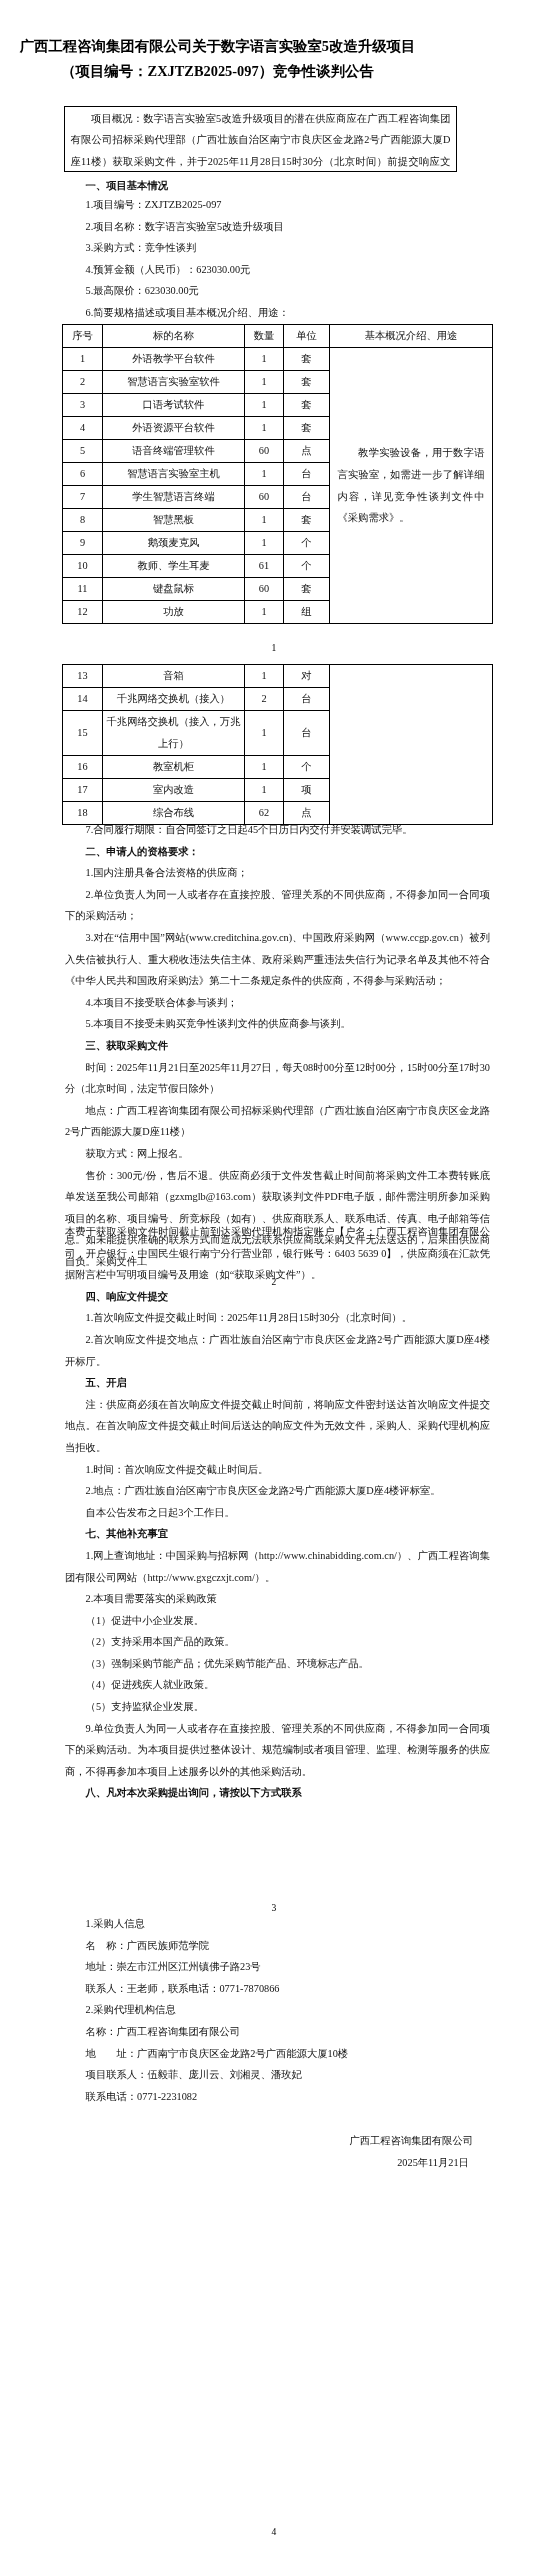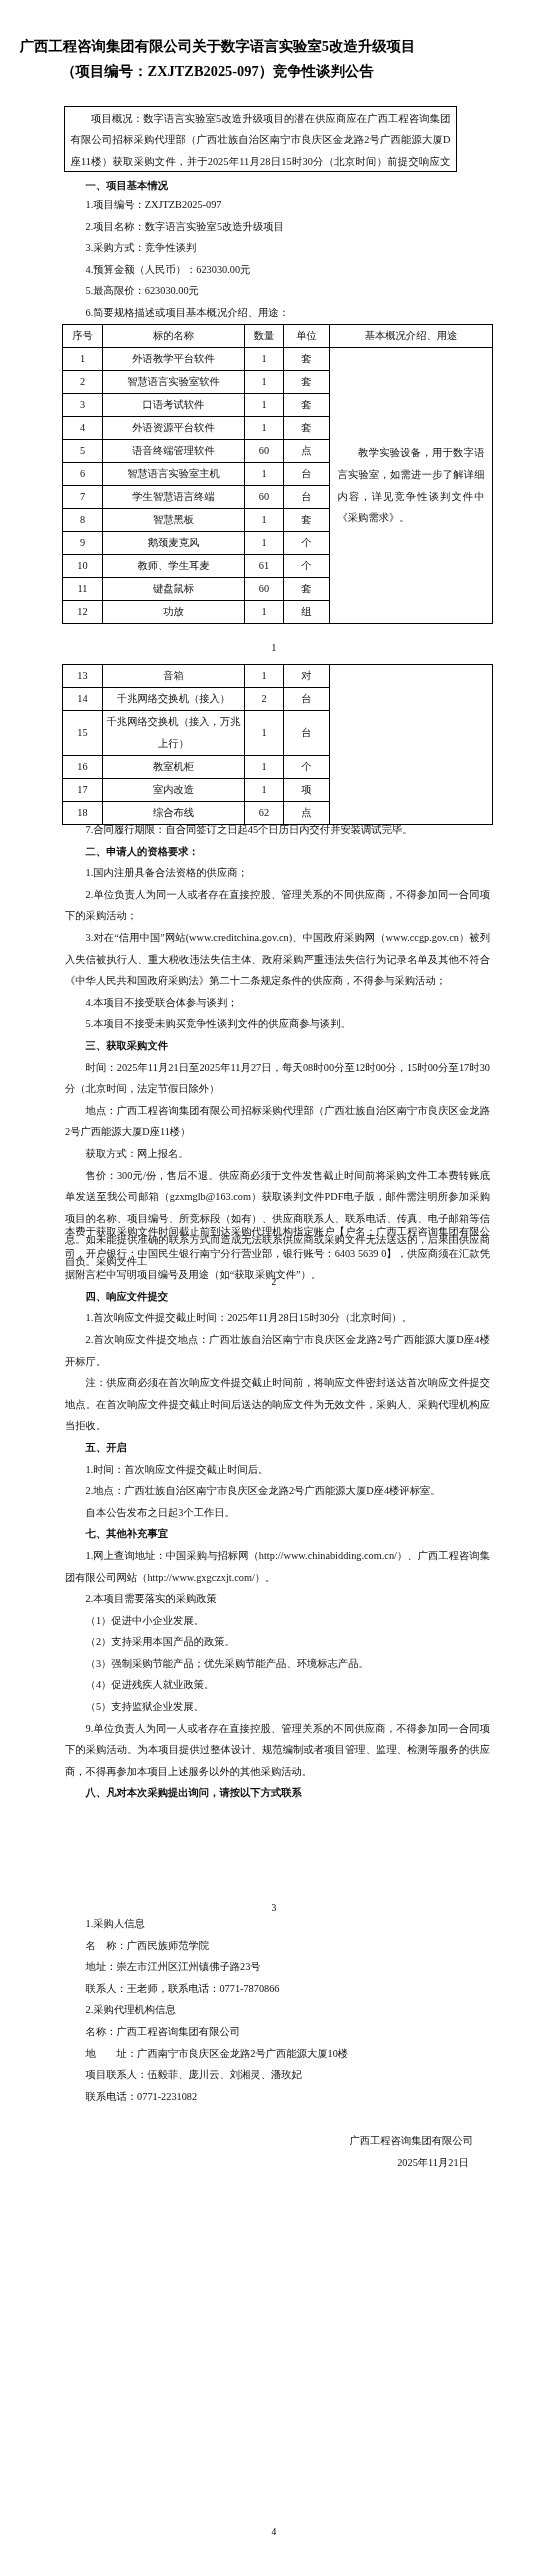--- a/index.html
+++ b/index.html
@@ -245,22 +245,22 @@
       <div class="para indent">售价：300元/份，售后不退。供应商必须于文件发售截止时间前将采购文件工本费转账底单发送至我公司邮箱（gzxmglb@163.com）获取谈判文件PDF电子版，邮件需注明所参加采购项目的名称、项目编号、所竞标段（如有）、供应商联系人、联系电话、传真、电子邮箱等信息。如未能提供准确的联系方式而造成无法联系供应商或采购文件无法送达的，后果由供应商自负。采购文件工</div>
     </div>
 
   <div class="marker" style="top:1271px;">2</div>
 
   <div class="flow" style="top:1221px;">
       <div class="para flush">本费于获取采购文件时间截止前到达采购代理机构指定账户【户名：广西工程咨询集团有限公司，开户银行：中国民生银行南宁分行营业部，银行账号：6403 5639 0】，供应商须在汇款凭据附言栏中写明项目编号及用途（如“获取采购文件”）。</div>
       <div class="para heading">四、响应文件提交</div>
       <div class="para indent">1.首次响应文件提交截止时间：2025年11月28日15时30分（北京时间）。</div>
       <div class="para indent">2.首次响应文件提交地点：广西壮族自治区南宁市良庆区金龙路2号广西能源大厦D座4楼开标厅。</div>
+      <div class="para heading">五、开启</div>
       <div class="para indent">注：供应商必须在首次响应文件提交截止时间前，将响应文件密封送达首次响应文件提交地点。在首次响应文件提交截止时间后送达的响应文件为无效文件，采购人、采购代理机构应当拒收。</div>
-      <div class="para heading">五、开启</div>
       <div class="para indent">1.时间：首次响应文件提交截止时间后。</div>
       <div class="para indent">2.地点：广西壮族自治区南宁市良庆区金龙路2号广西能源大厦D座4楼评标室。</div>
       <div class="para indent">自本公告发布之日起3个工作日。</div>
       <div class="para heading">七、其他补充事宜</div>
       <div class="para indent">1.网上查询地址：中国采购与招标网（http://www.chinabidding.com.cn/）、广西工程咨询集团有限公司网站（http://www.gxgczxjt.com/）。</div>
       <div class="para indent">2.本项目需要落实的采购政策</div>
       <div class="para indent">（1）促进中小企业发展。</div>
       <div class="para indent">（2）支持采用本国产品的政策。</div>
       <div class="para indent">（3）强制采购节能产品；优先采购节能产品、环境标志产品。</div>
       <div class="para indent">（4）促进残疾人就业政策。</div>

